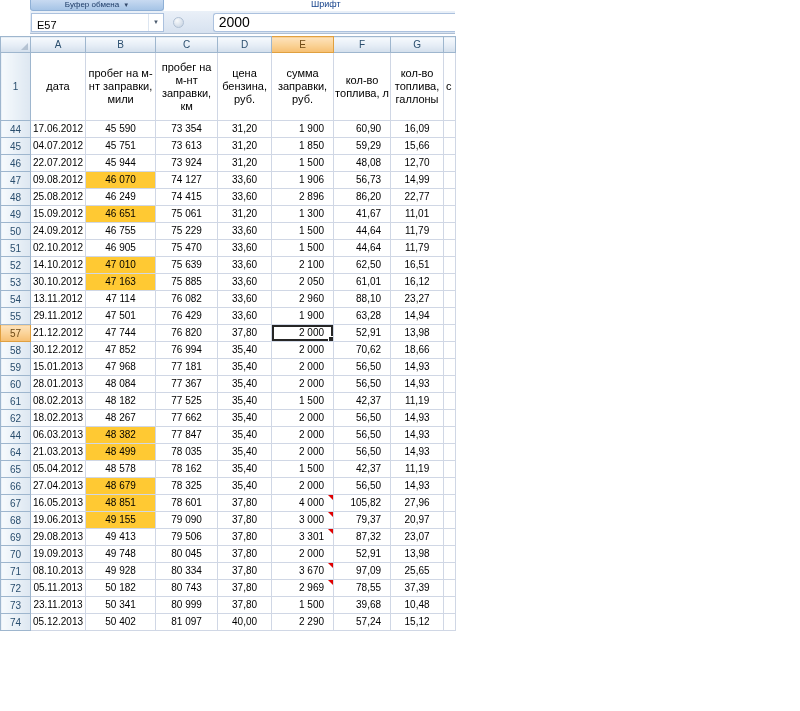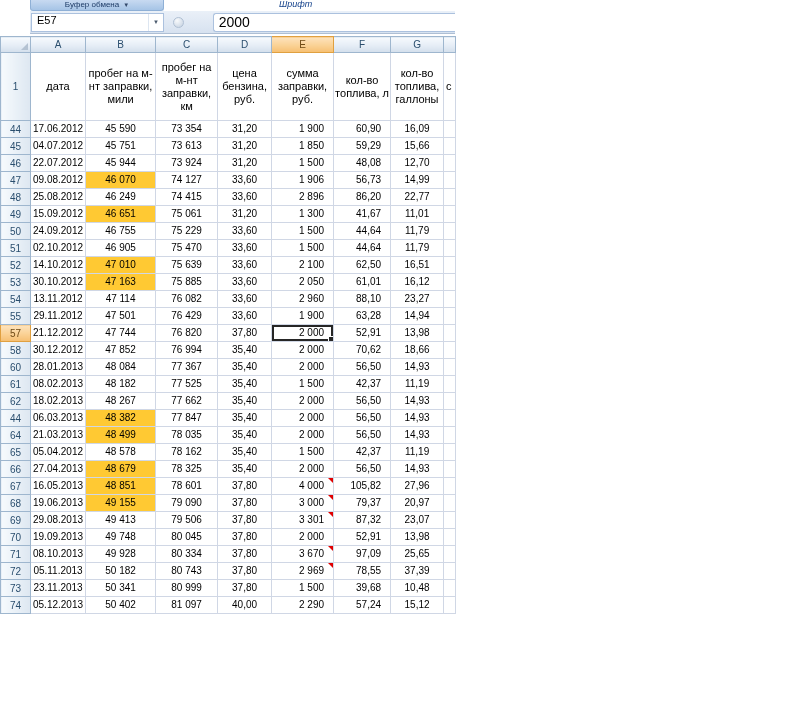--- a/index.html
+++ b/index.html
@@ -11,32 +11,32 @@
   
   .ribbon-strip { position:absolute; left:0; top:0; width:455px; height:11px; background:#fff; overflow:hidden; }
   .clipboard-pill {
     position:absolute; left:30px; top:-1px; width:134px; height:12px;
     background:linear-gradient(#cbdcf2,#a6c4e6);
     border:1px solid #8fb0d6; border-top:none; border-radius:0 0 3px 3px;
     display:flex; align-items:center; justify-content:center; gap:4px;
     font-size:8px; color:#1d3b66; overflow:hidden; cursor:default;
   }
   .pill-arrow { font-size:6px; color:#33496b; }
-  .font-group-label { position:absolute; left:279px; top:-1px; font-size:9px; color:#15428b;font-style:italic; }
+  .font-group-label { position:absolute; left:311px; top:-1px; font-size:9px; color:#15428b; }
 
   
   .formula-row {
     position:absolute; left:30px; top:11px; width:425px; height:23px;
     background:linear-gradient(#eaf0f8,#d7e2f0);
     border-bottom:1px solid #aebfd4;
     display:flex; align-items:center; padding:0;
   }
   .name-box {
     width:133px; height:19px; margin-left:1px; background:#fff;
-    border:1px solid #abc1de; display:flex; align-items:flex-start;
+    border:1px solid #abc1de; display:flex; align-items:flex-end;
     font-size:11px; color:#000; padding-left:5px; position:relative;
   }
   .nb-arrow {
     margin-left:auto; width:15px; height:100%; display:flex; align-items:center; justify-content:center;
     border-left:1px solid #dde6f1; font-size:6px; color:#4a5a6d; cursor:pointer;
   }
   .fx-area { display:flex; align-items:center; gap:6px; padding:0 9px; height:19px; cursor:pointer; }
   .fx-circle {
     width:11px; height:11px; border-radius:50%;
     background:radial-gradient(circle at 35% 30%, #f8fafc, #c3d0e0);
@@ -309,20 +309,31 @@
           <td class="cell colA">30.12.2012</td>
           <td class="cell colB">47 852</td>
           <td class="cell colC">76 994</td>
           <td class="cell colD">35,40</td>
           <td class="cell colE">2 000</td>
           <td class="cell colF">70,62</td>
           <td class="cell colG">18,66</td>
           <td class="cell"></td>
         </tr>
         <tr>
+          <td class="rowhead">59</td>
+          <td class="cell colA">15.01.2013</td>
+          <td class="cell colB">47 968</td>
+          <td class="cell colC">77 181</td>
+          <td class="cell colD">35,40</td>
+          <td class="cell colE">2 000</td>
+          <td class="cell colF">56,50</td>
+          <td class="cell colG">14,93</td>
+          <td class="cell"></td>
+        </tr>
+        <tr>
           <td class="rowhead">60</td>
           <td class="cell colA">28.01.2013</td>
           <td class="cell colB">48 084</td>
           <td class="cell colC">77 367</td>
           <td class="cell colD">35,40</td>
           <td class="cell colE">2 000</td>
           <td class="cell colF">56,50</td>
           <td class="cell colG">14,93</td>
           <td class="cell"></td>
         </tr>

